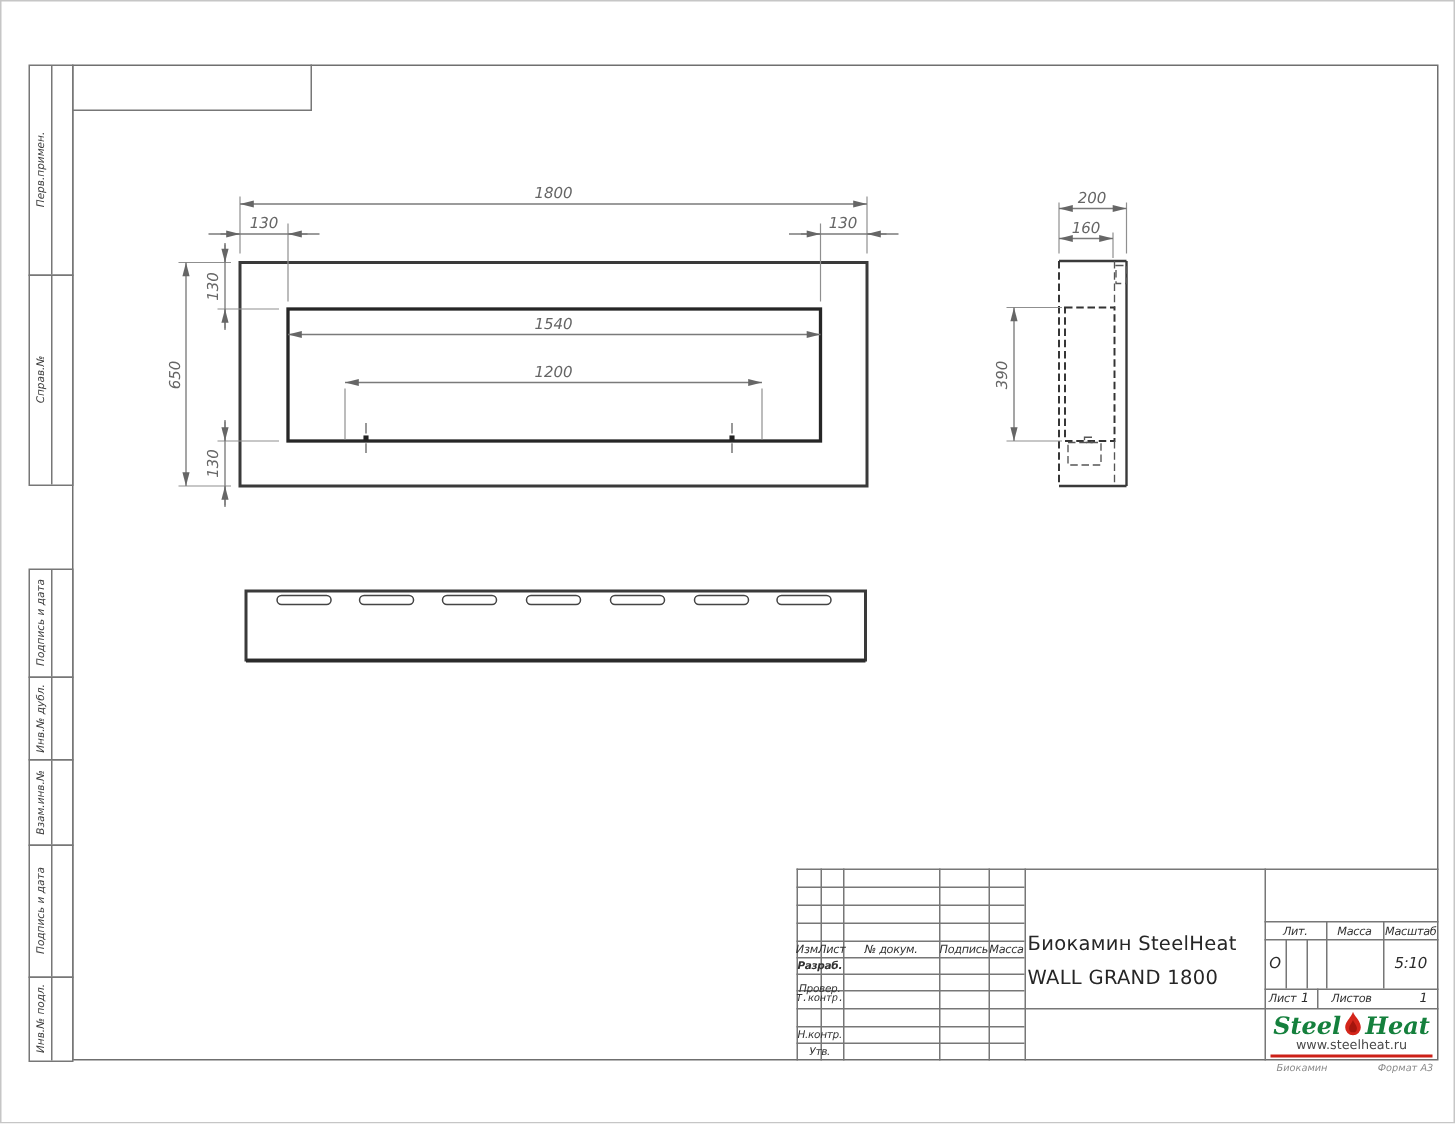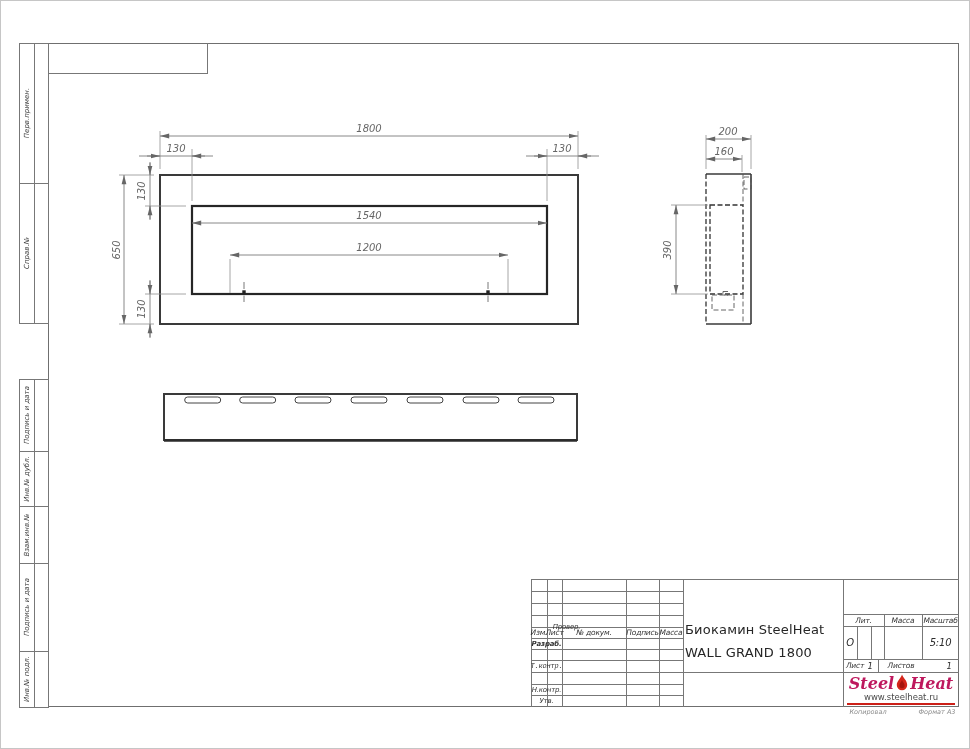--- a/index.html
+++ b/index.html
@@ -26,21 +26,21 @@
     display:flex;align-items:center;justify-content:center;text-align:right;
     letter-spacing:-0.2px;overflow:visible;white-space:nowrap;}
   .tbt.sm{font-size:7px;}
   .tbt.val{font-style:italic;font-size:10px;color:#2c2c2c;}
   .title-line{position:absolute;left:684px;width:156px;height:18px;line-height:18px;
     text-align:left;font:13px "DejaVu Sans",sans-serif;color:#262626;letter-spacing:0.2px;
     white-space:nowrap;}
   
   .logo{position:absolute;left:843px;top:672px;width:114px;height:33px;text-align:center;}
   .logo-row{display:flex;align-items:flex-end;justify-content:center;height:19px;}
-  .logo-script{font:italic bold 16px "DejaVu Serif",serif;color:#be185d;line-height:17px;}
+  .logo-script{font:italic bold 16px "DejaVu Serif",serif;color:#15803d;line-height:17px;}
   .logo-url{font:8.5px "DejaVu Sans",sans-serif;color:#4a4a4a;line-height:9px;margin-top:1px;}
   .logo-underline{position:absolute;left:3px;top:30px;width:108px;height:2px;}
   .footer-txt{position:absolute;top:707px;font:italic 6.5px "DejaVu Sans",sans-serif;
     color:#8a8a8a;width:100px;text-align:center;}
   
   svg.views{position:absolute;left:0;top:0;}
   .cl{stroke:#3a3a3a;stroke-width:2;fill:none;}
   .cl2{stroke:#262626;stroke-width:2.2;fill:none;}
   .clm{stroke:#3a3a3a;stroke-width:1.6;fill:none;}
   .dash{stroke:#333;stroke-width:1.3;fill:none;stroke-dasharray:5 2.5;}
@@ -225,21 +225,21 @@
     <div class="hl" style="left:842px;top:625px;width:116px;"></div>
     <div class="hl" style="left:842px;top:658px;width:116px;"></div>
 
     <div class="tbt" style="left:530px;top:626px;width:16px;height:11px;">Изм.</div>
     <div class="tbt" style="left:546px;top:626px;width:15px;height:11px;">Лист</div>
     <div class="tbt" style="left:561px;top:626px;width:64px;height:11px;">№ докум.</div>
     <div class="tbt" style="left:625px;top:626px;width:33px;height:11px;">Подпись</div>
     <div class="tbt" style="left:658px;top:626px;width:24px;height:11px;">Масса</div>
 
     <div class="tbt sm" style="left:530px;top:637px;width:31px;height:11px;font-weight:bold;">Разраб.</div>
-    <div class="tbt sm" style="left:530px;top:620px;width:31px;height:11px;margin-left:20px;">Провер.</div>
+    <div class="tbt sm" style="left:530px;top:652px;width:31px;height:11px;">Провер.</div>
     <div class="tbt sm" style="left:530px;top:659px;width:31px;height:12px;font-family:Liberation Mono, monospace;">Т.контр.</div>
     <div class="tbt sm" style="left:530px;top:683px;width:31px;height:11px;font-style:italic;">Н.контр.</div>
     <div class="tbt sm" style="left:530px;top:694px;width:31px;height:12px;">Утв.</div>
 
     <div class="title-line" style="top:621px;">Биокамин SteelHeat</div>
     <div class="title-line" style="top:644px;">WALL GRAND 1800</div>
 
     <div class="tbt" style="left:842px;top:613px;width:41px;height:12px;">Лит.</div>
     <div class="tbt" style="left:883px;top:613px;width:38px;height:12px;">Масса</div>
     <div class="tbt" style="left:921px;top:613px;width:37px;height:12px;">Масштаб</div>
@@ -258,16 +258,16 @@
           <path d="M7,0.5 C8.2,4 12.2,6.5 12.2,11 A5.2,5.2 0 0 1 1.8,11 C1.8,6.8 5.8,4.5 7,0.5 Z" fill="#d4261b"></path>
           <path d="M7,6 C7.8,8.2 9.6,9.4 9.6,11.6 A2.6,2.6 0 0 1 4.4,11.6 C4.4,9.5 6.2,8.2 7,6 Z" fill="#a5150d"></path>
         </svg>
         <span class="logo-script">Heat</span>
       </div>
       <div class="logo-url">www.steelheat.ru</div>
       <div class="logo-underline" style="background:#cc2018;"></div>
     </div>
   </div>
 
-  <div class="footer-txt" style="left:817px;">Копировал</div>
+  <div class="footer-txt" style="left:817px;">Биокамин</div>
   <div class="footer-txt" style="left:886px;">Формат А3</div>
 
 </div>
 
 </body></html>

